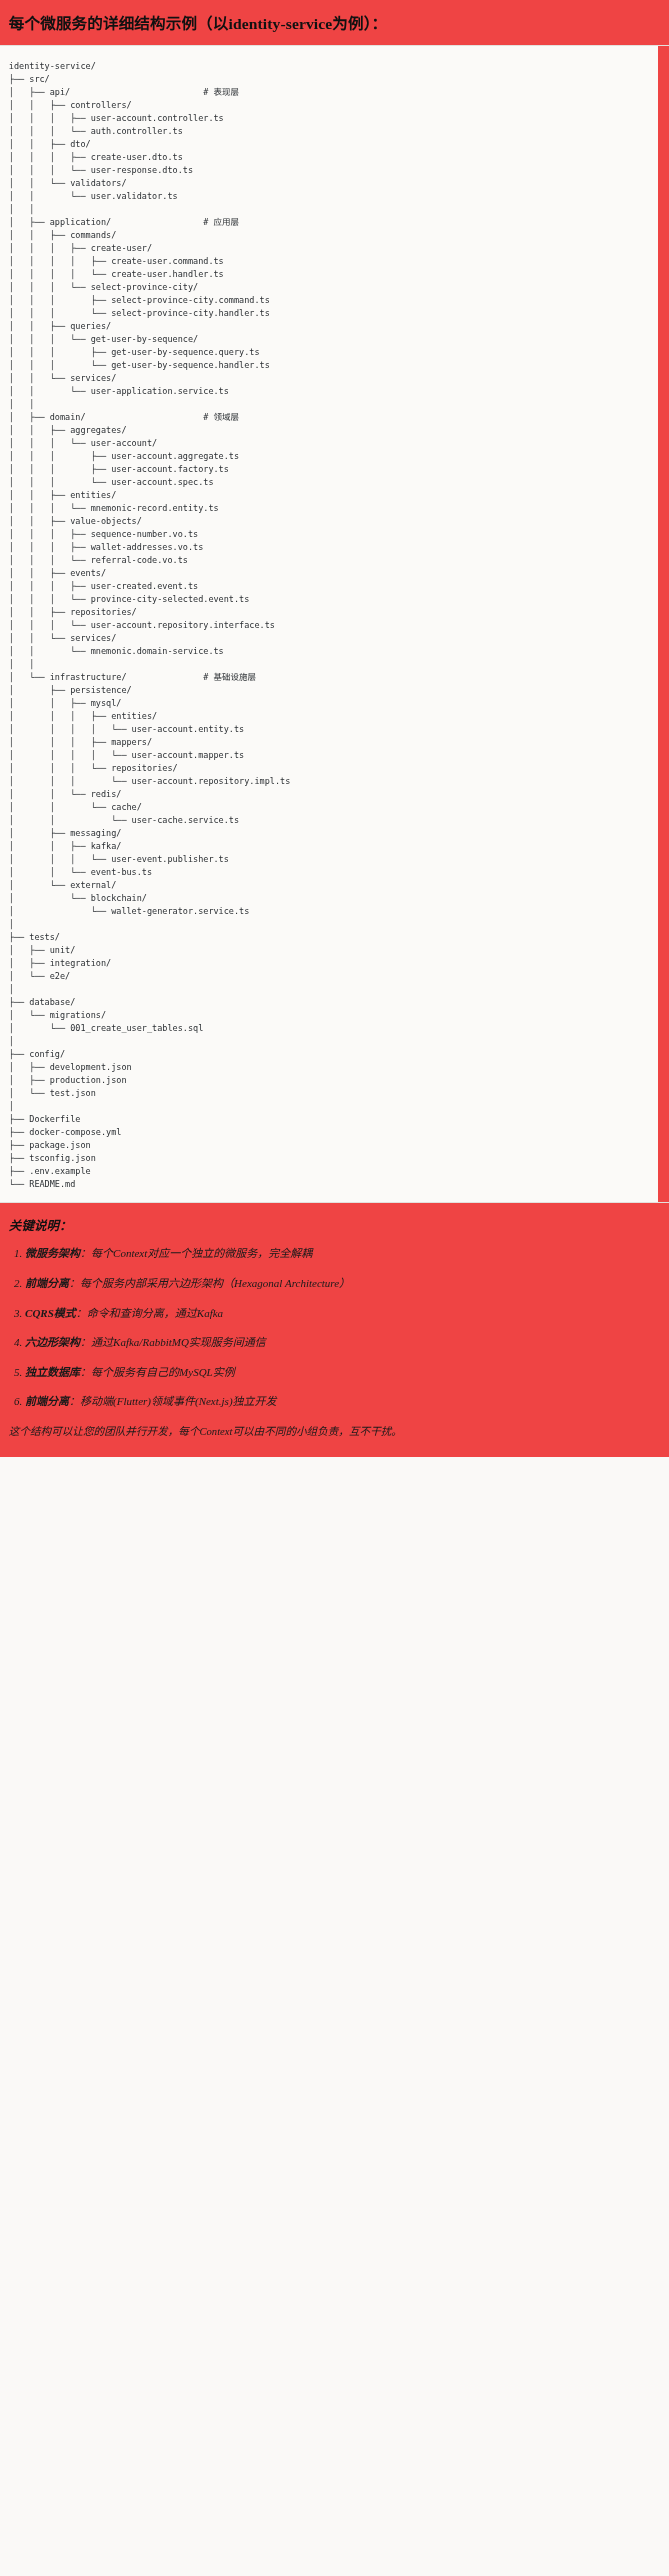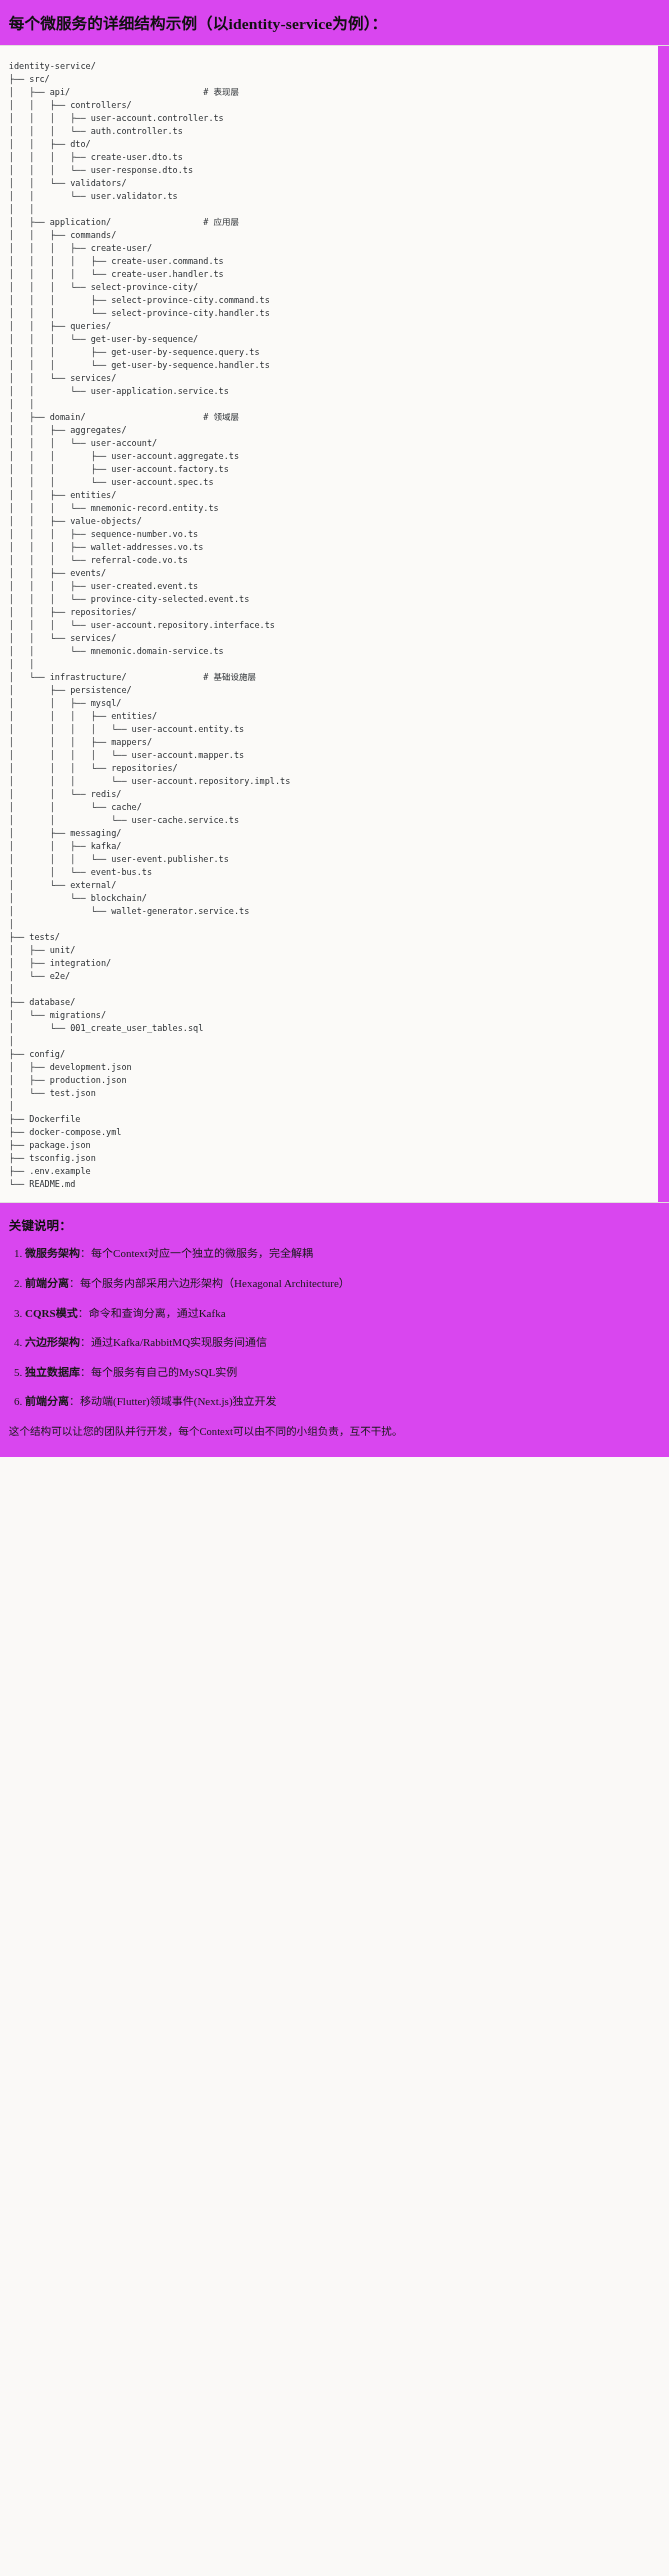--- a/index.html
+++ b/index.html
@@ -10,21 +10,21 @@
   }
   body {
     width: 669px;
     font-family: "Liberation Serif", "DejaVu Serif", serif;
     color: #1a1a1a;
     -webkit-font-smoothing: antialiased;
   }
   .page {
     width: 669px;
     box-sizing: border-box;
-    background: #d946ef;
+    background: #ef4444;
     padding: 0;
   }
 
   
   .doc-title {
     font-family: "Liberation Serif", "DejaVu Serif", serif;
     font-weight: bold;
     font-size: 15.6px;
     line-height: 1.3;
     margin: 0;
@@ -54,20 +54,21 @@
     color: #2b2f33;
     white-space: pre;
     letter-spacing: 0px;
     tab-size: 4;
   }
 
   
   .keys {
     padding: 12.5px 8.8px 16.3px 8.8px;
     box-sizing: border-box;
+    font-style: italic;
   }
   .keys-title {
     font-weight: bold;
     font-size: 12.5px;
     margin: 0 0 11.3px 0;
     color: #111;
     letter-spacing: 0.1px;
   }
   ol.keys-list {
     margin: 0;

